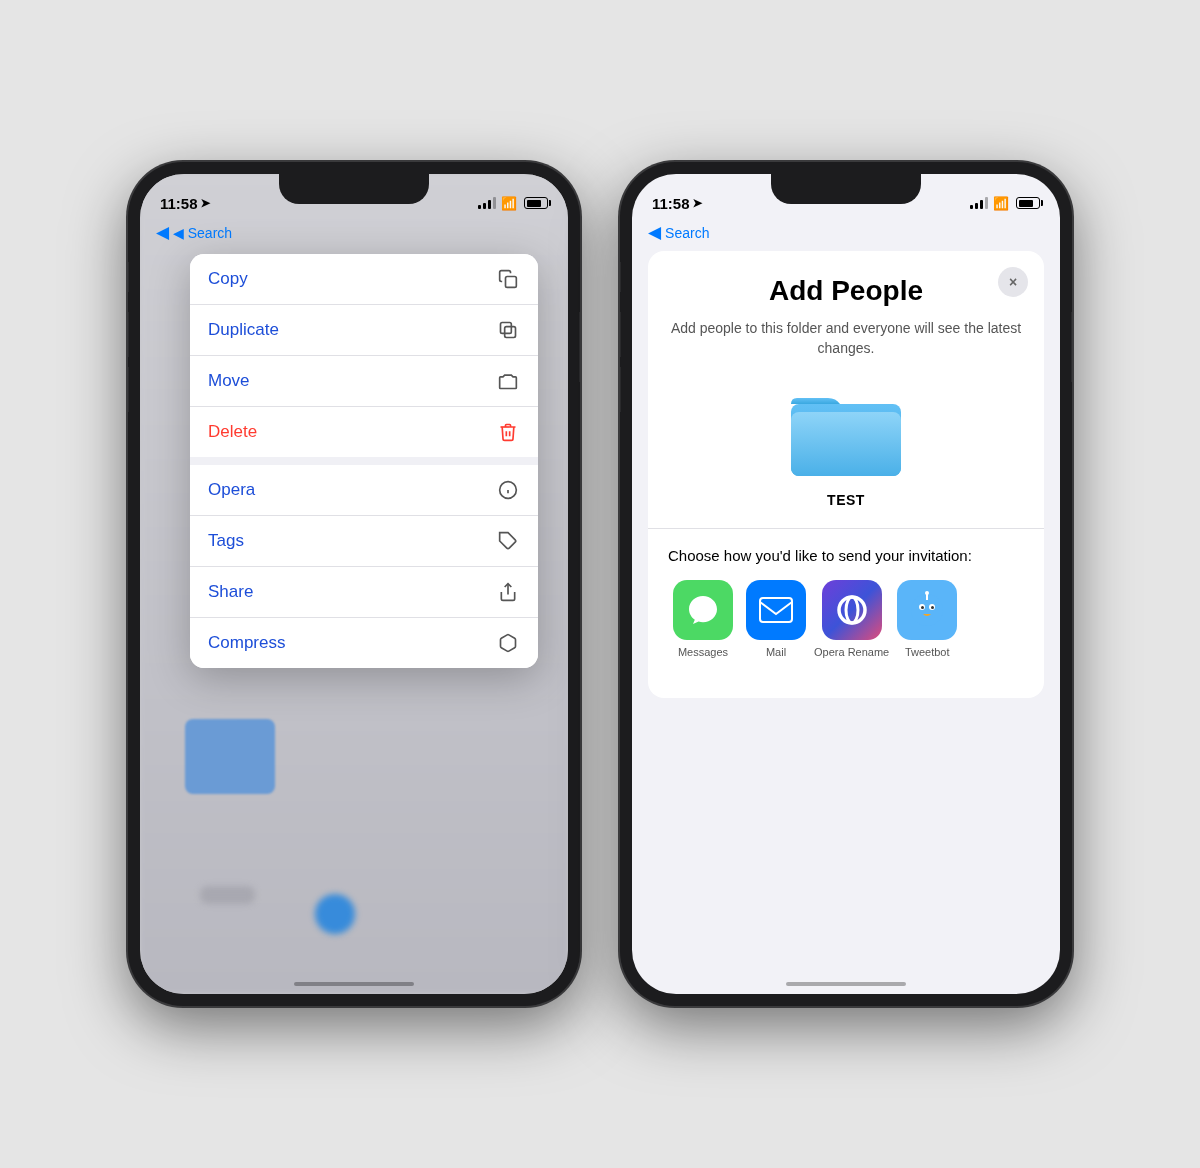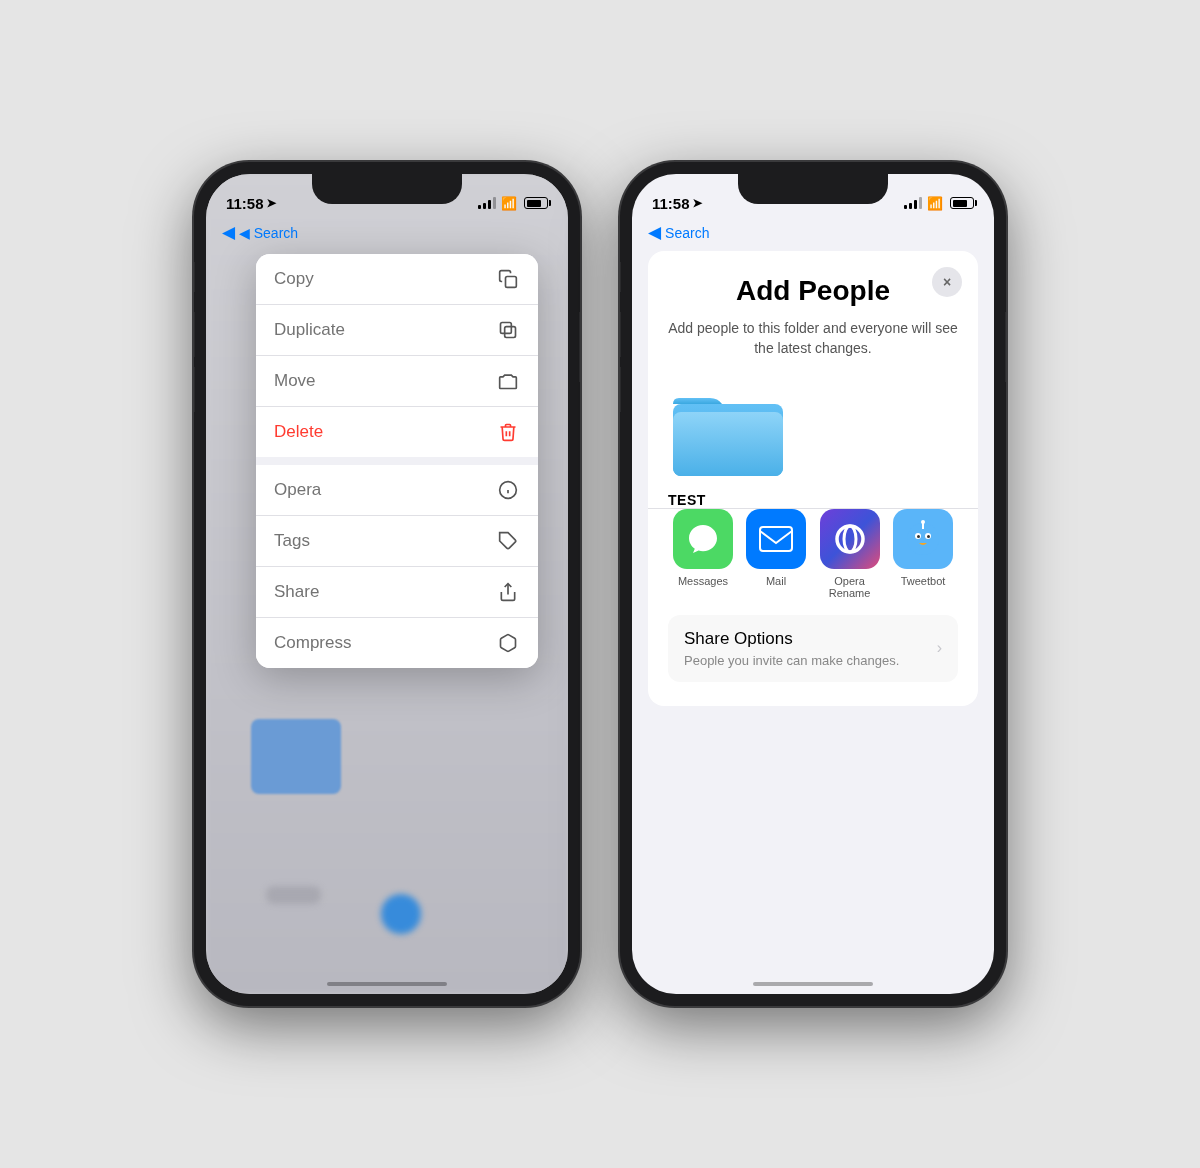--- a/index.html
+++ b/index.html
@@ -9,21 +9,21 @@
       background: #e5e5e5;
       display: flex;
       justify-content: center;
       align-items: center;
       gap: 40px;
       font-family: -apple-system, 'SF Pro Display', 'Helvetica Neue', Arial, sans-serif;
     }
 
     
     .phone {
-      width: 386px;
+      width: 452px;
       height: 844px;
       background: #1c1c1e;
       border-radius: 55px;
       position: relative;
       box-shadow: 0 0 0 2px #3a3a3c, 0 20px 60px rgba(0,0,0,0.5);
       overflow: hidden;
     }
 
     
     .screen {
@@ -177,21 +177,21 @@
       padding: 13px 18px;
       border-bottom: 0.5px solid #e0e0e5;
     }
 
     .menu-item:last-child {
       border-bottom: none;
     }
 
     .menu-item-label {
       font-size: 17px;
-      color: #737373;
+      color: #1d4ed8;
       font-weight: 400;
     }
 
     .menu-item-label.delete {
       color: #ff3b30;
     }
 
     .menu-item-icon {
       width: 24px;
       height: 24px;
@@ -253,21 +253,22 @@
       font-size: 14px;
       color: #555;
       text-align: center;
       line-height: 1.4;
       margin-bottom: 24px;
     }
 
     .folder-container {
       display: flex;
       flex-direction: column;
-      align-items: flex-start;
+      align-items: center;
+      margin-bottom: 20px;
     }
 
     .folder-icon-large {
       width: 120px;
       height: 100px;
       margin-bottom: 10px;
     }
 
     .folder-name {
       font-size: 14px;
@@ -597,20 +598,21 @@
 
             <path d="M5 22 Q5 16 11 16 L42 16 Q50 16 54 22 Z" fill="url(#folderBackGrad)"></path>
 
             <rect x="5" y="30" width="110" height="64" rx="8" ry="8" fill="url(#folderGrad)"></rect>
           </svg>
           <span class="folder-name">TEST</span>
         </div>
 
         <div class="divider"></div>
 
+        <div class="invitation-label">Choose how you'd like to send your invitation:</div>
 
         <div class="app-grid">
 
           <div class="app-item">
             <div class="app-icon messages">
               <svg width="36" height="36" viewBox="0 0 36 36">
                 <path d="M18 4C10.3 4 4 9.8 4 17c0 4.4 2.3 8.3 5.8 10.7L8 32l5.6-2.4c1.4.4 2.9.6 4.4.6 7.7 0 14-5.8 14-13S25.7 4 18 4z" fill="white"></path>
               </svg>
             </div>
             <span class="app-label">Messages</span>
@@ -651,28 +653,19 @@
 
                 <line x1="20" y1="4" x2="20" y2="10" stroke="#fff" stroke-width="2"></line>
                 <circle cx="20" cy="3" r="2" fill="#fff"></circle>
               </svg>
             </div>
             <span class="app-label">Tweetbot</span>
           </div>
 
         </div>
 
-        <div class="share-options">
-          <div class="share-options-row">
-            <div class="share-options-text">
-              <span class="share-options-title">Share Options</span>
-              <span class="share-options-subtitle">People you invite can make changes.</span>
-            </div>
-            <span class="chevron-right">›</span>
-          </div>
-        </div>
 
       </div>
 
       <div class="home-indicator"></div>
     </div>
   </div>
 </div>
 
 </body></html>

